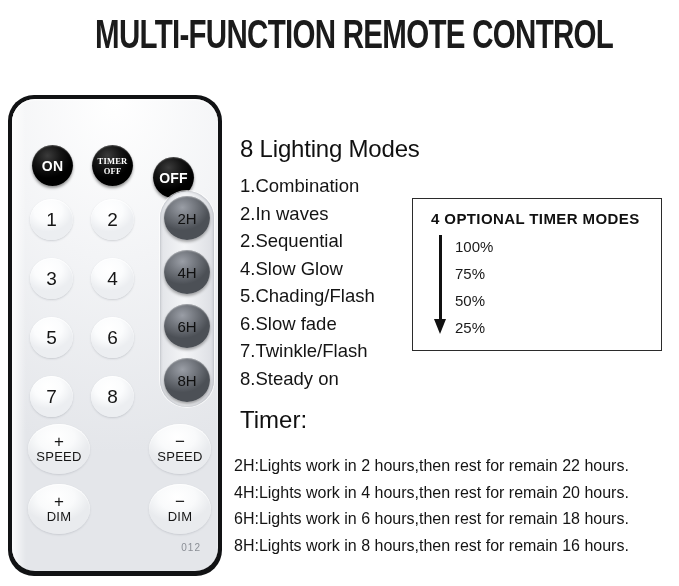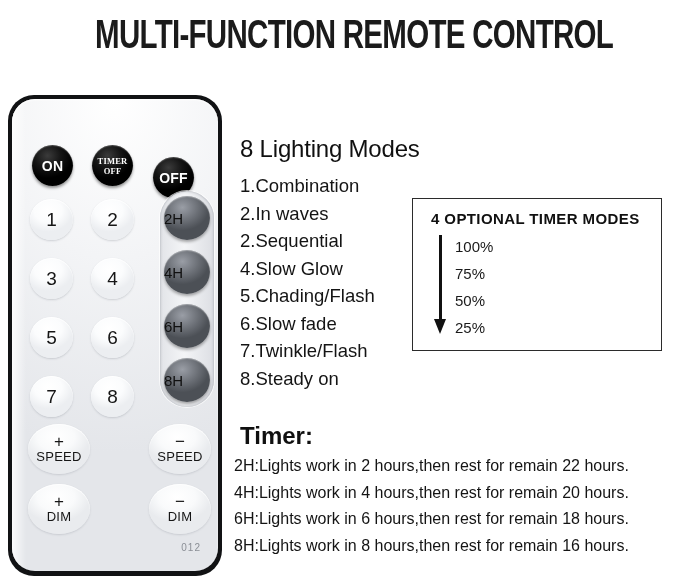--- a/index.html
+++ b/index.html
@@ -118,20 +118,21 @@
   .btn-hour {
     position: absolute;
     left: 152px;
     width: 46px;
     height: 44px;
     border-radius: 50%;
     background: radial-gradient(58% 52% at 40% 26%, #9a9ea6 0%, #74787f 48%, #4c5056 100%);
     box-shadow: 0 2px 3px rgba(0,0,0,.33), inset 0 1px 1px rgba(255,255,255,.32);
     display: flex;
     align-items: center;
+    justify-content: center;
     color: #101010;
     font-size: 15px;
   }
   .h-2h { top: 97px; }
   .h-4h { top: 151px; }
   .h-6h { top: 205px; }
   .h-8h { top: 259px; }
 
   
   .btn-pad {
@@ -248,23 +249,23 @@
     list-style: none;
     font-size: 15px;
     line-height: 27px;
     color: #1a1a1a;
   }
 
   
   .timer-heading {
     position: absolute;
     left: 240px;
-    top: 422px;
+    top: 406px;
     font-size: 24px;
-    font-weight: bold;
+    font-weight: normal;
     color: #101010;
   }
   .timer-lines {
     position: absolute;
     left: 234px;
     top: 453px;
     margin: 0;
     padding: 0;
     list-style: none;
     font-size: 16px;

